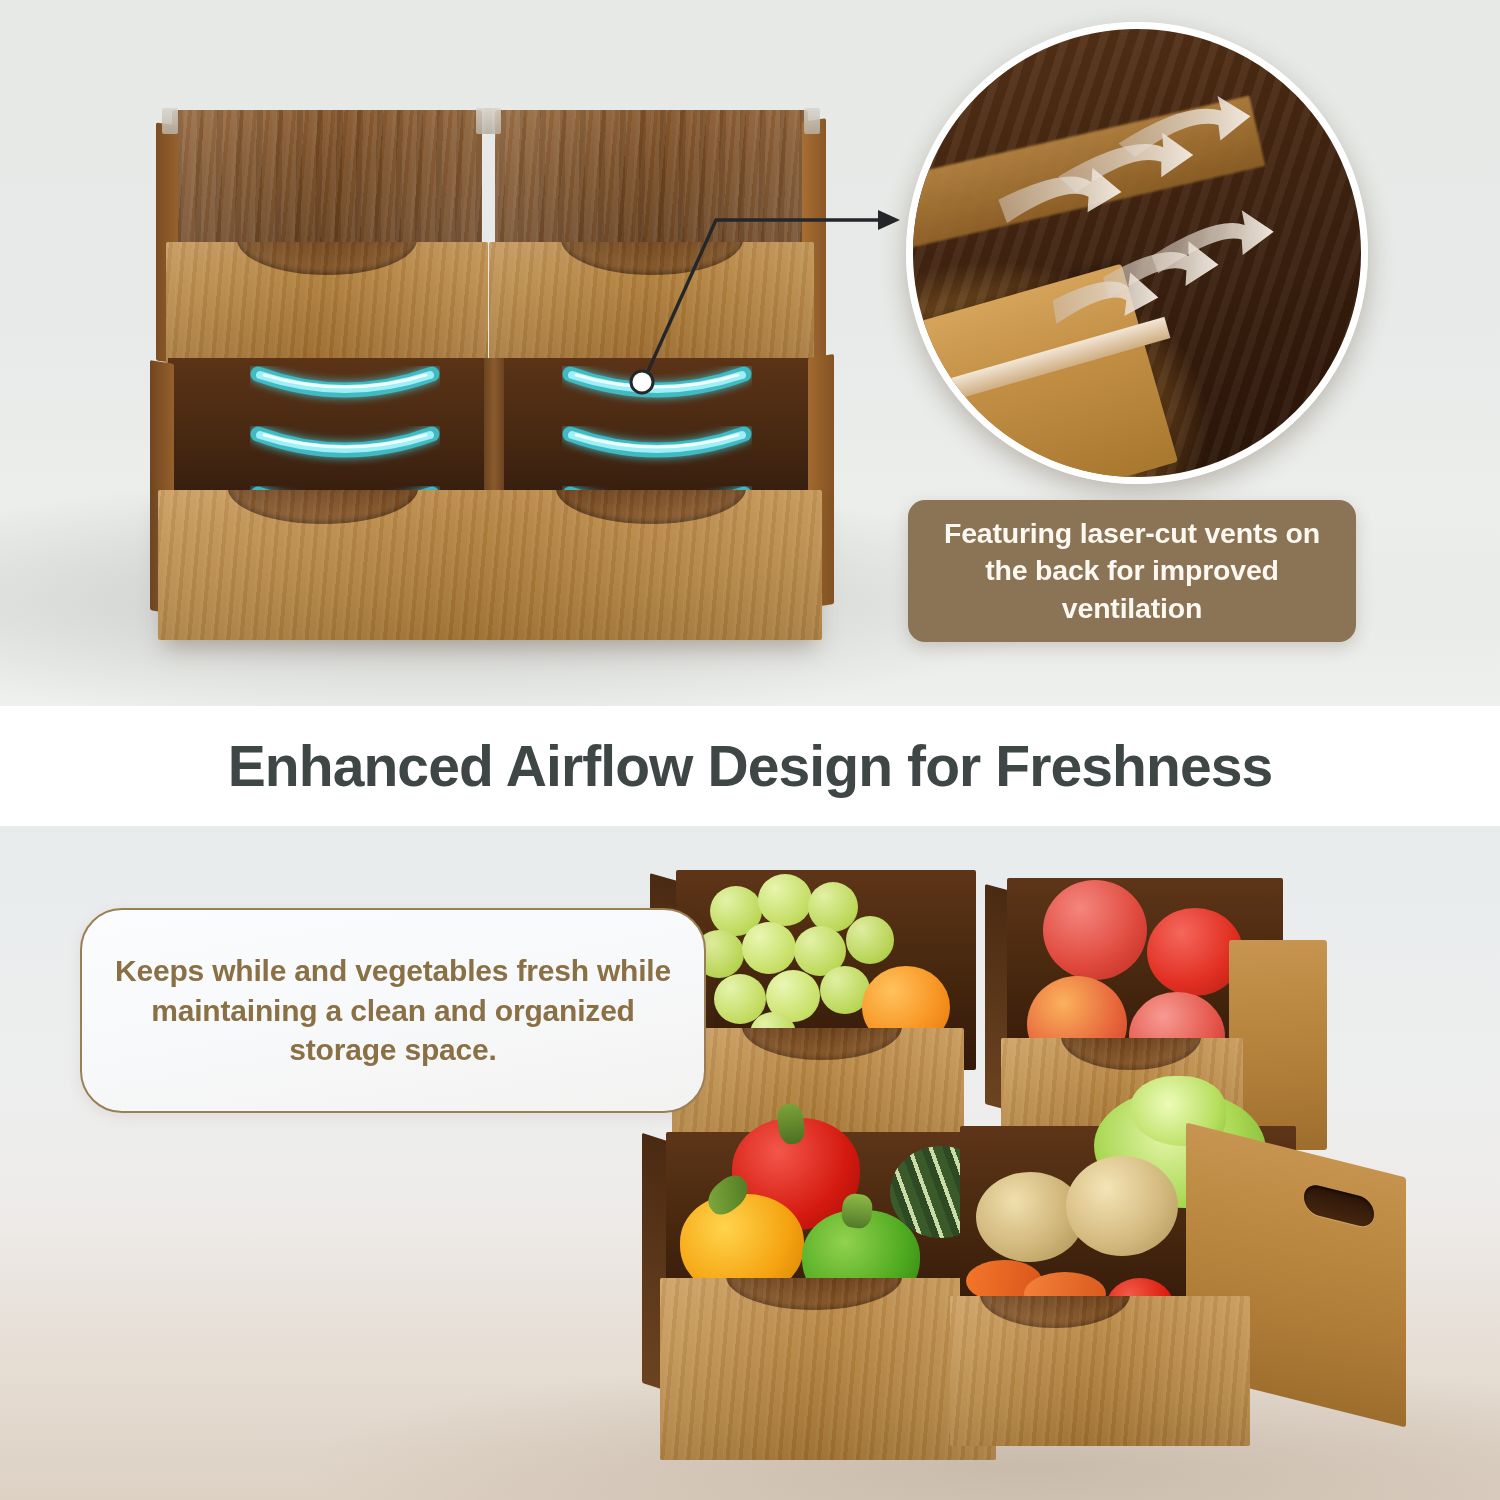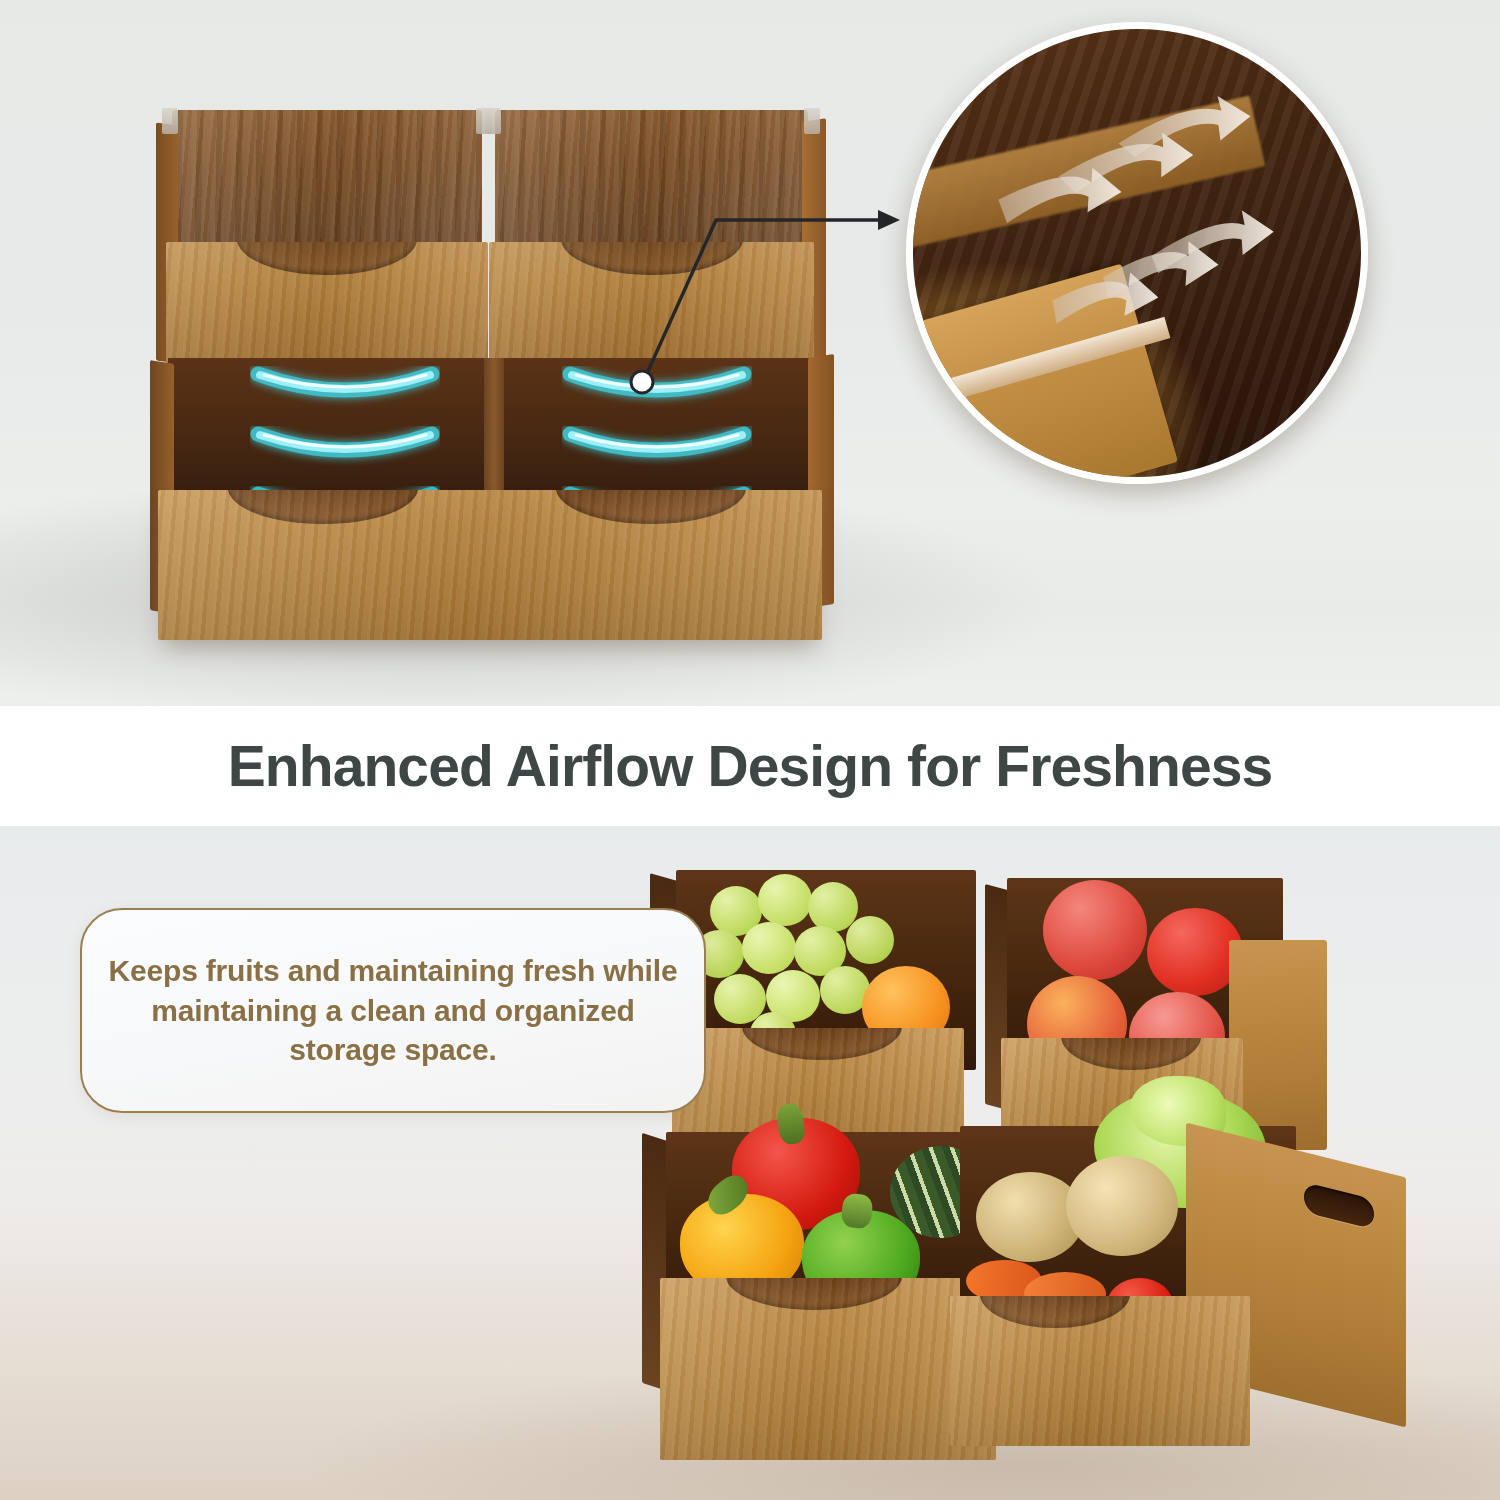--- a/index.html
+++ b/index.html
@@ -351,30 +351,33 @@
       <path d="M212 118 Q280 74 318 84 l-4 -15 l34 21 l-31 25 l-2 -16 q-32 -8 -86 33 Z" fill="url(#ag)"></path>
       <path d="M150 152 Q224 108 258 122 l-1 -15 l32 23 l-33 23 l0 -16 q-30 -10 -88 32 Z" fill="url(#ag)"></path>
       <path d="M88 176 Q160 140 184 158 l1 -15 l30 25 l-35 21 l1 -16 q-24 -13 -84 27 Z" fill="url(#ag)"></path>
 
       <path d="M246 234 Q312 192 342 202 l-3 -15 l33 22 l-32 24 l-1 -16 q-26 -7 -86 35 Z" fill="url(#ag)"></path>
       <path d="M196 256 Q258 220 284 234 l0 -15 l31 24 l-34 22 l1 -16 q-22 -11 -80 29 Z" fill="url(#ag)"></path>
       <path d="M144 280 Q202 250 222 266 l2 -15 l29 26 l-35 19 l2 -16 q-18 -12 -72 24 Z" fill="url(#ag)"></path>
     </svg>
   </div>
 
+  <div id="callout-vents">
+    <p>Featuring laser-cut vents on the back for improved ventilation</p>
+  </div>
 </div>
 
 <div id="headline-band">
   <h1>Enhanced Airflow Design for Freshness</h1>
 </div>
 
 <div id="bottom-panel"></div>
 
 <div id="callout-fresh">
-  <p>Keeps fruits and maintaining fresh while maintaining a clean and organized storage space.</p>
+  <p>Keeps while and vegetables fresh while maintaining a clean and organized storage space.</p>
 </div>
 
 <div class="prod-bot">
 
   <div class="crate" style="left:10px; top:0px; width:330px; height:290px;">
     <div class="dark-edge" style="left:0; top:8px; width:34px; height:230px; transform:skewY(16deg);"></div>
     <div class="crate-cav" style="left:26px; top:0; width:300px; height:200px;"></div>
 
     <div class="produce" style="left:60px; top:16px; width:52px; height:50px; background:radial-gradient(circle at 32% 28%,#e4f2a8,#bcd858 72%,#9cbb3f);"></div>
     <div class="produce" style="left:108px; top:4px; width:54px; height:52px; background:radial-gradient(circle at 32% 28%,#e8f5ae,#c2dc60 72%,#a1c043);"></div>

